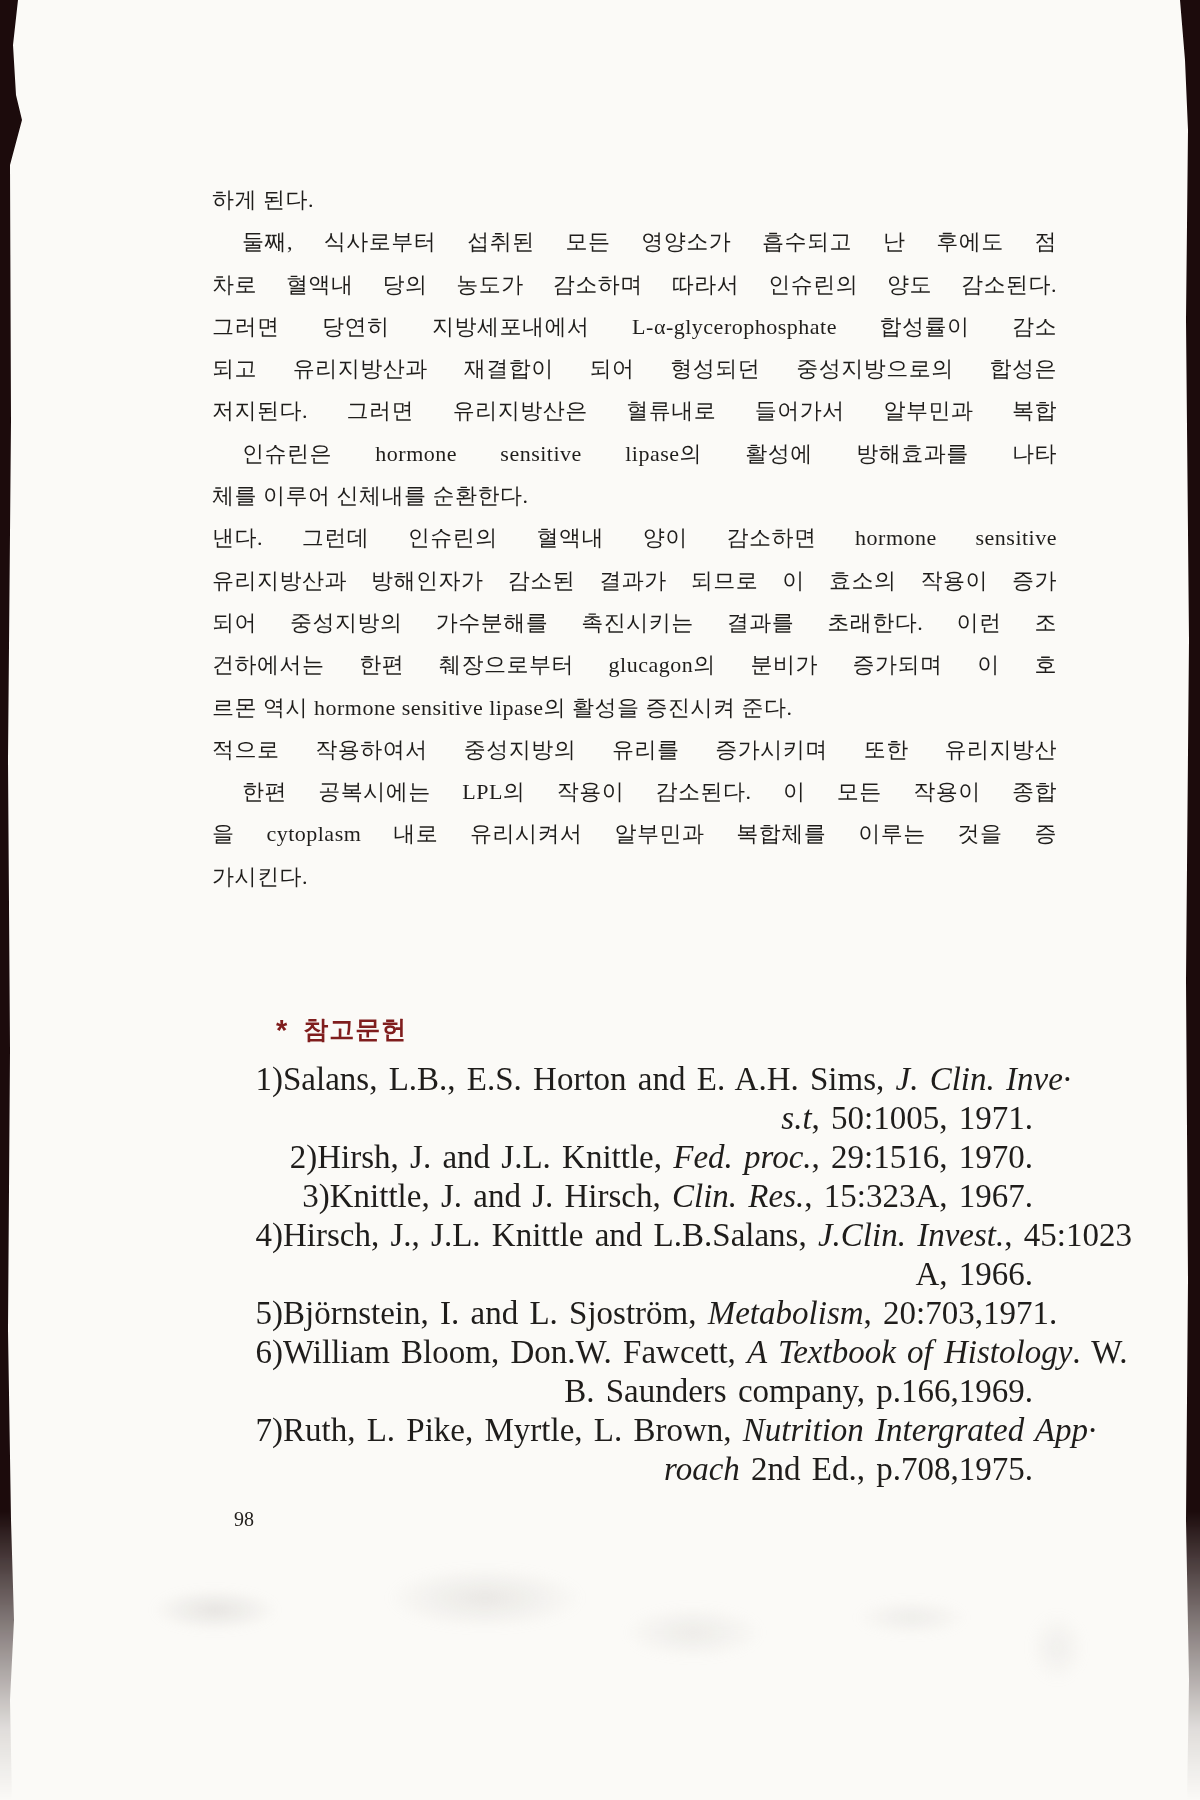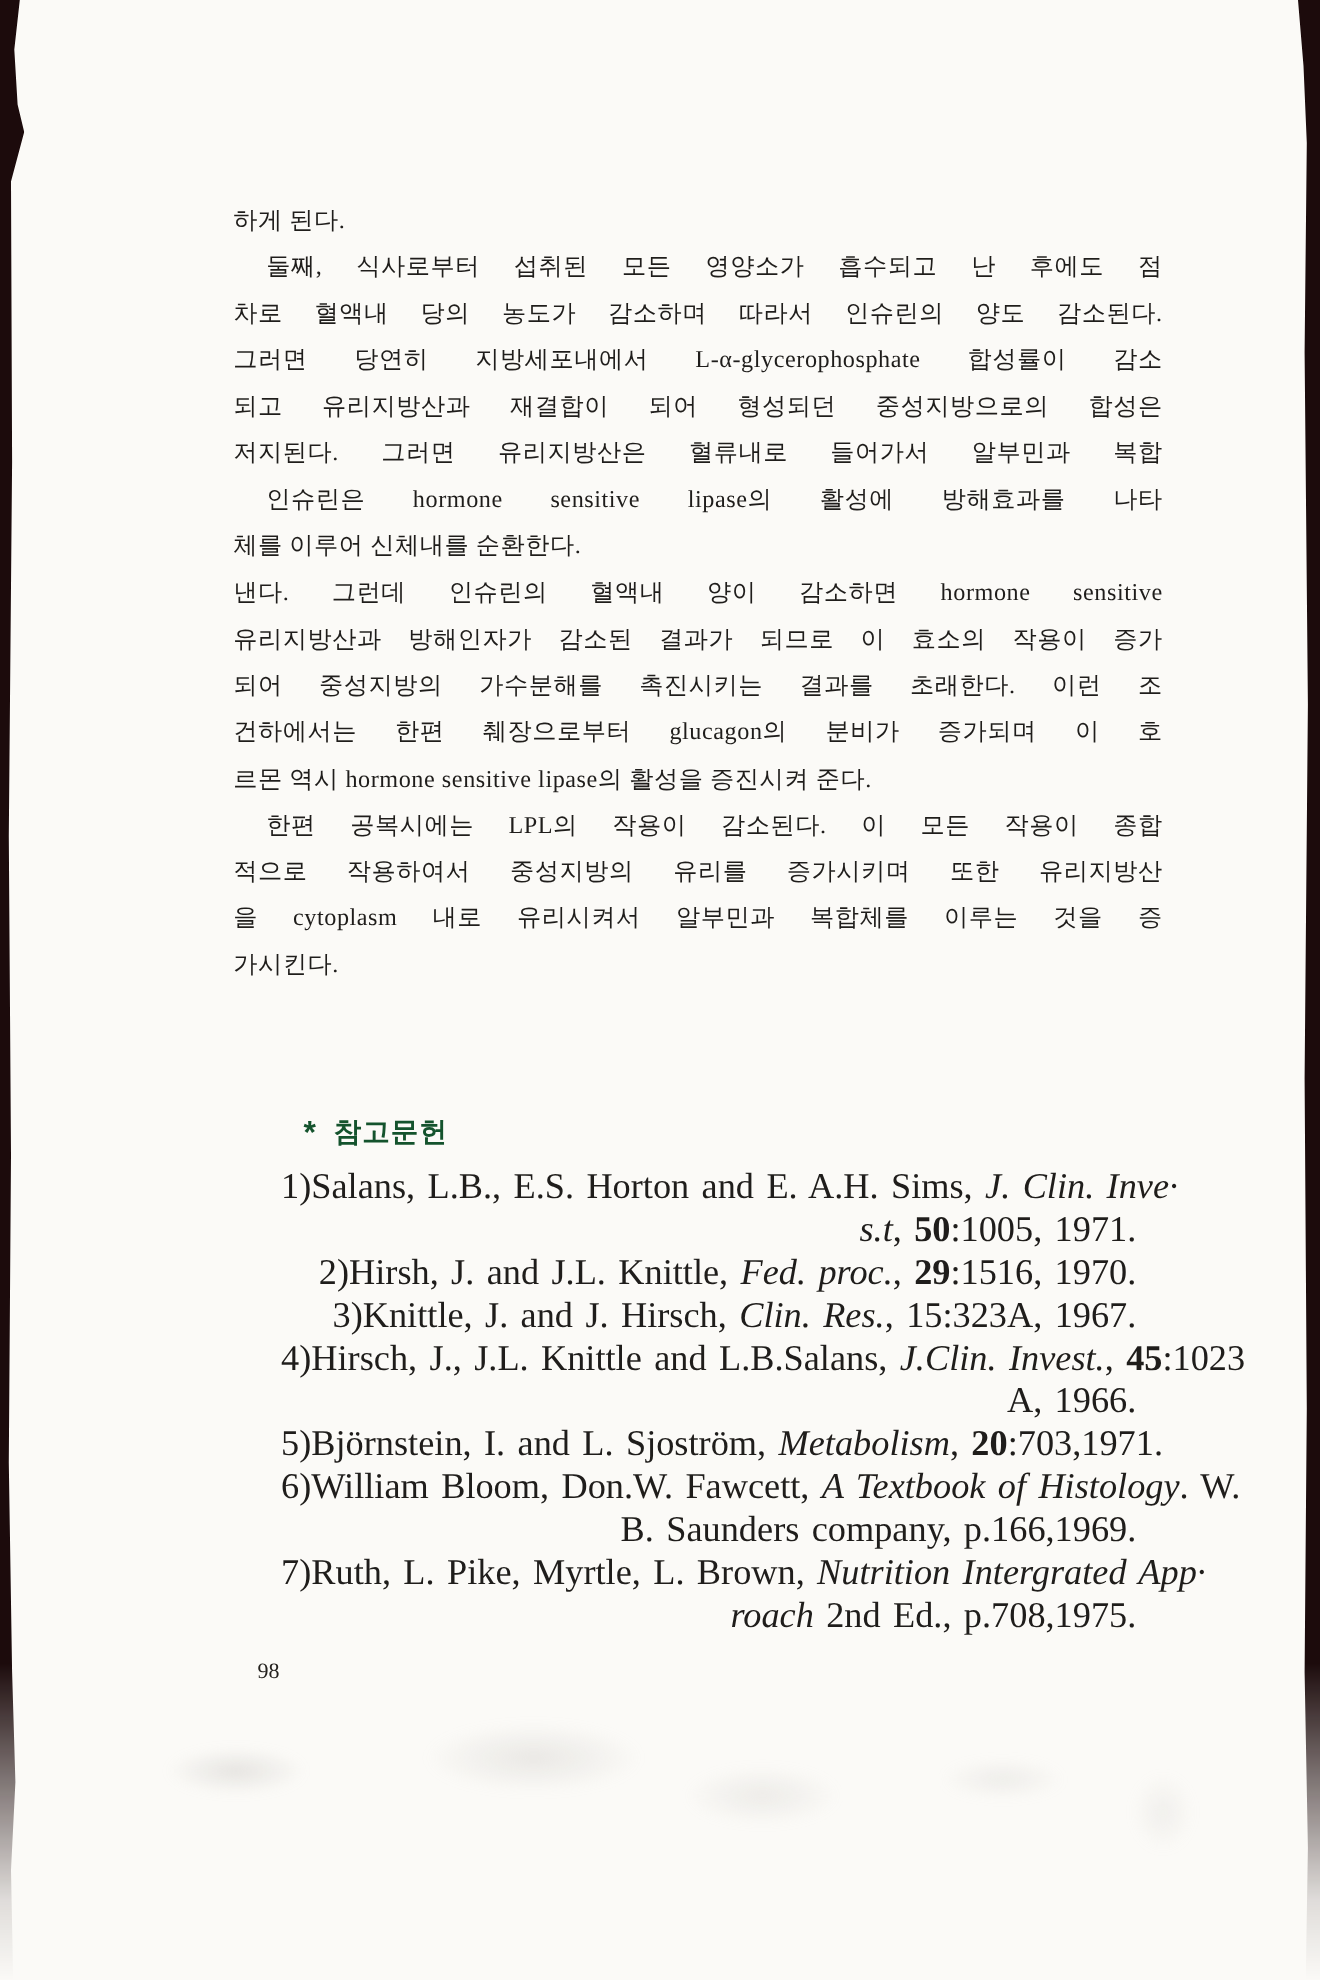--- a/index.html
+++ b/index.html
@@ -29,30 +29,30 @@
   }
   
   .body-text { position:absolute; left:212px; top:179px; width:845px;
                font-size:22px; line-height:42.3px; letter-spacing:.5px; }
   .bline { min-height:42.3px; }
   .bline.fill { text-align:justify; text-align-last:justify; }
   .bline.ind  { padding-left:30px; }
   
   .ref-heading { position:absolute; left:276px; top:1012px;
                  font-family:"Liberation Sans","DejaVu Sans",sans-serif;
-                 font-weight:bold; font-size:25px; color:#14532d; letter-spacing:1px; }
+                 font-weight:bold; font-size:25px; color:#7f1d1d; letter-spacing:1px; }
   .ref-star { display:inline-block; margin-right:15px; font-size:29px; transform:translateY(2px); }
   
   .refs { position:absolute; left:243px; top:1060px; width:790px;
           font-size:33px; line-height:39px; word-spacing:3px;text-align:right; }
   .rline { white-space:nowrap; }
   .rline.cont { padding-left:14px; }
   .rnum { display:inline-block; width:40px; }
   .it { font-style:italic; }
-  .bd { font-weight:bold; }
+  .bd { font-weight:normal; }
   
   .page-number { position:absolute; left:234px; top:1508px; font-size:20px; color:#24211e; }
 </style>
 </head>
 <body>
 
 <div class="page" style="background: rgb(251, 250, 247); color: rgb(31, 29, 27);">
   <div class="edge edge-left"></div>
   <div class="edge edge-right"></div>
   <div class="scan-noise"></div>
@@ -64,22 +64,22 @@
       <div class="bline fill">그러면 당연히 지방세포내에서 L-α-glycerophosphate 합성률이 감소</div>
       <div class="bline fill">되고 유리지방산과 재결합이 되어 형성되던 중성지방으로의 합성은</div>
       <div class="bline fill">저지된다. 그러면 유리지방산은 혈류내로 들어가서 알부민과 복합</div>
       <div class="bline ind fill">인슈린은 hormone sensitive lipase의 활성에 방해효과를 나타</div>
       <div class="bline">체를 이루어 신체내를 순환한다.</div>
       <div class="bline fill">낸다. 그런데 인슈린의 혈액내 양이 감소하면 hormone sensitive</div>
       <div class="bline fill">유리지방산과 방해인자가 감소된 결과가 되므로 이 효소의 작용이 증가</div>
       <div class="bline fill">되어 중성지방의 가수분해를 촉진시키는 결과를 초래한다. 이런 조</div>
       <div class="bline fill">건하에서는 한편 췌장으로부터 glucagon의 분비가 증가되며 이 호</div>
       <div class="bline">르몬 역시 hormone sensitive lipase의 활성을 증진시켜 준다.</div>
+      <div class="bline fill">적으로 작용하여서 중성지방의 유리를 증가시키며 또한 유리지방산</div>
       <div class="bline ind fill">한편 공복시에는 LPL의 작용이 감소된다. 이 모든 작용이 종합</div>
-      <div class="bline fill">적으로 작용하여서 중성지방의 유리를 증가시키며 또한 유리지방산</div>
       <div class="bline fill">을 cytoplasm 내로 유리시켜서 알부민과 복합체를 이루는 것을 증</div>
       <div class="bline">가시킨다.</div>
     </div>
 
   <div class="ref-heading">
     <span class="ref-star">*</span><span>참고문헌</span>
   </div>
 
   <div class="refs" id="ref-list">
       <div class="rline"><span class="rnum">1)</span><span>Salans, L.B., E.S. Horton and E. A.H. Sims, </span><span class="it">J. Clin. Inve·</span></div>

